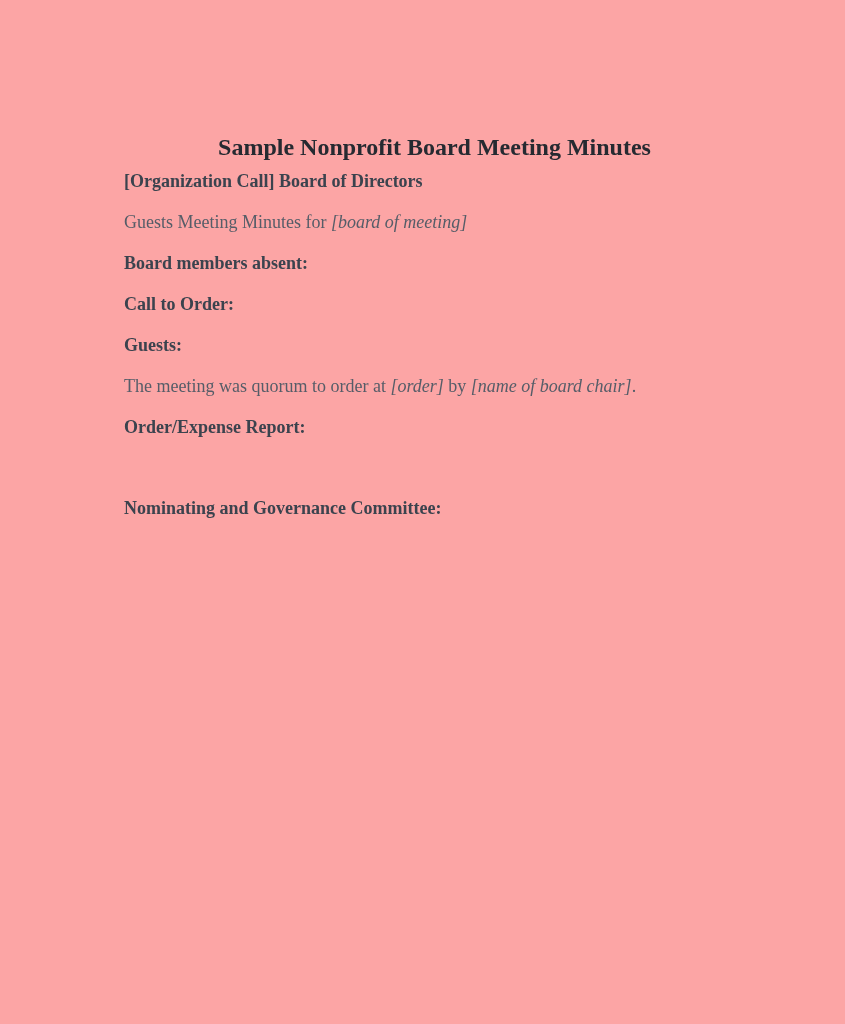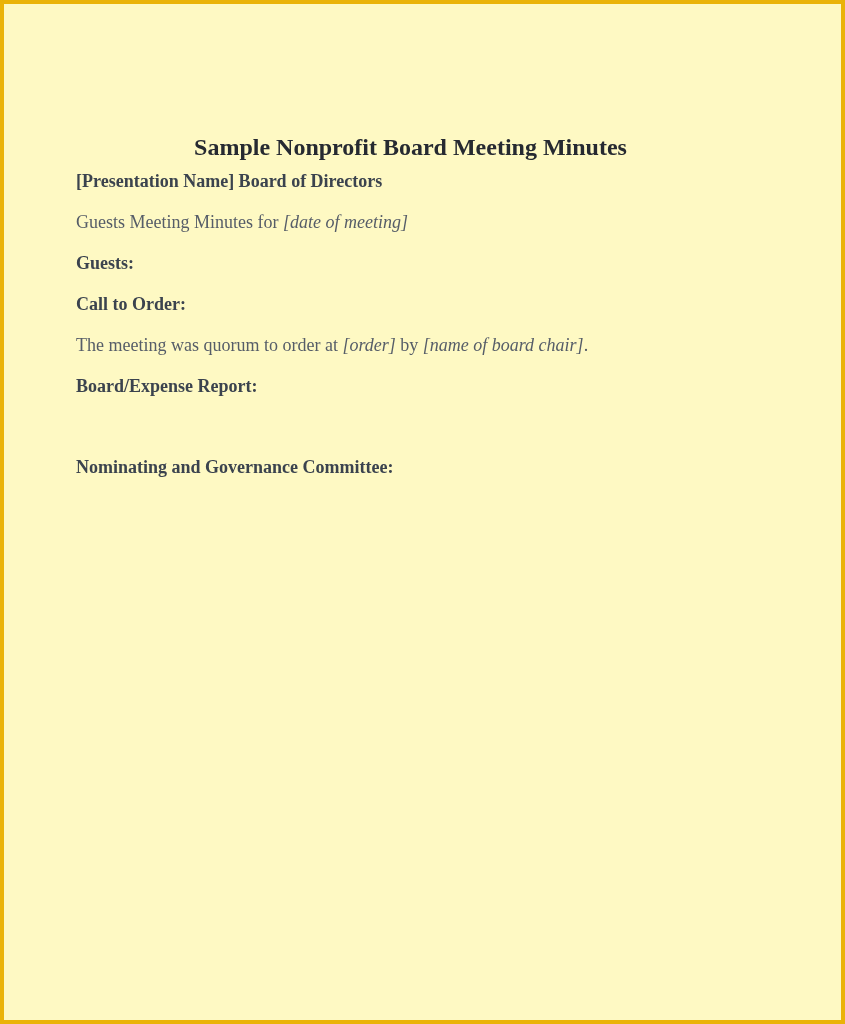--- a/index.html
+++ b/index.html
@@ -7,23 +7,23 @@
     width: 845px;
     height: 1024px;
     box-sizing: border-box;
     background: #ffffff;
     overflow: hidden;
   }
   .page {
     width: 845px;
     height: 1024px;
     box-sizing: border-box;
-    border: 4px solid #eab308;
-    background: #fef9c3;
-    padding: 128px 96px 0 72px;
+    border: 4px solid #fca5a5;
+    background: #fca5a5;
+    padding: 128px 96px 0 120px;
     font-family: "Liberation Serif", "DejaVu Serif", serif;
   }
   .doc-title {
     font-size: 24px;
     line-height: 30px;
     font-weight: bold;
     text-align: center;
     color: #262a31;
     margin: 0 0 9px 0;
   }
@@ -47,33 +47,34 @@
     font-style: italic;
   }
 </style>
 </head>
 <body>
 
 <div class="page">
 
   <h1 class="doc-title">Sample Nonprofit Board Meeting Minutes</h1>
 
-  <p class="h">[Presentation Name] Board of Directors</p>
+  <p class="h">[Organization Call] Board of Directors</p>
 
-  <p class="body"><span>Guests Meeting Minutes for </span><span class="ph">[date of meeting]</span></p>
+  <p class="body"><span>Guests Meeting Minutes for </span><span class="ph">[board of meeting]</span></p>
 
 
+  <p class="h">Board members absent:</p>
+
+  <p class="h">Call to Order:</p>
 
   <p class="h">Guests:</p>
-
-  <p class="h">Call to Order:</p>
 
   <p class="body"><span>The meeting was quorum to order at </span><span class="ph">[order]</span><span> by </span><span class="ph">[name of board chair]</span><span>.</span></p>
 
 
 
 
 
-  <p class="h gap">Board/Expense Report:</p>
+  <p class="h gap">Order/Expense Report:</p>
 
   <p class="h">Nominating and Governance Committee:</p>
 
 </div>
 
 </body></html>

